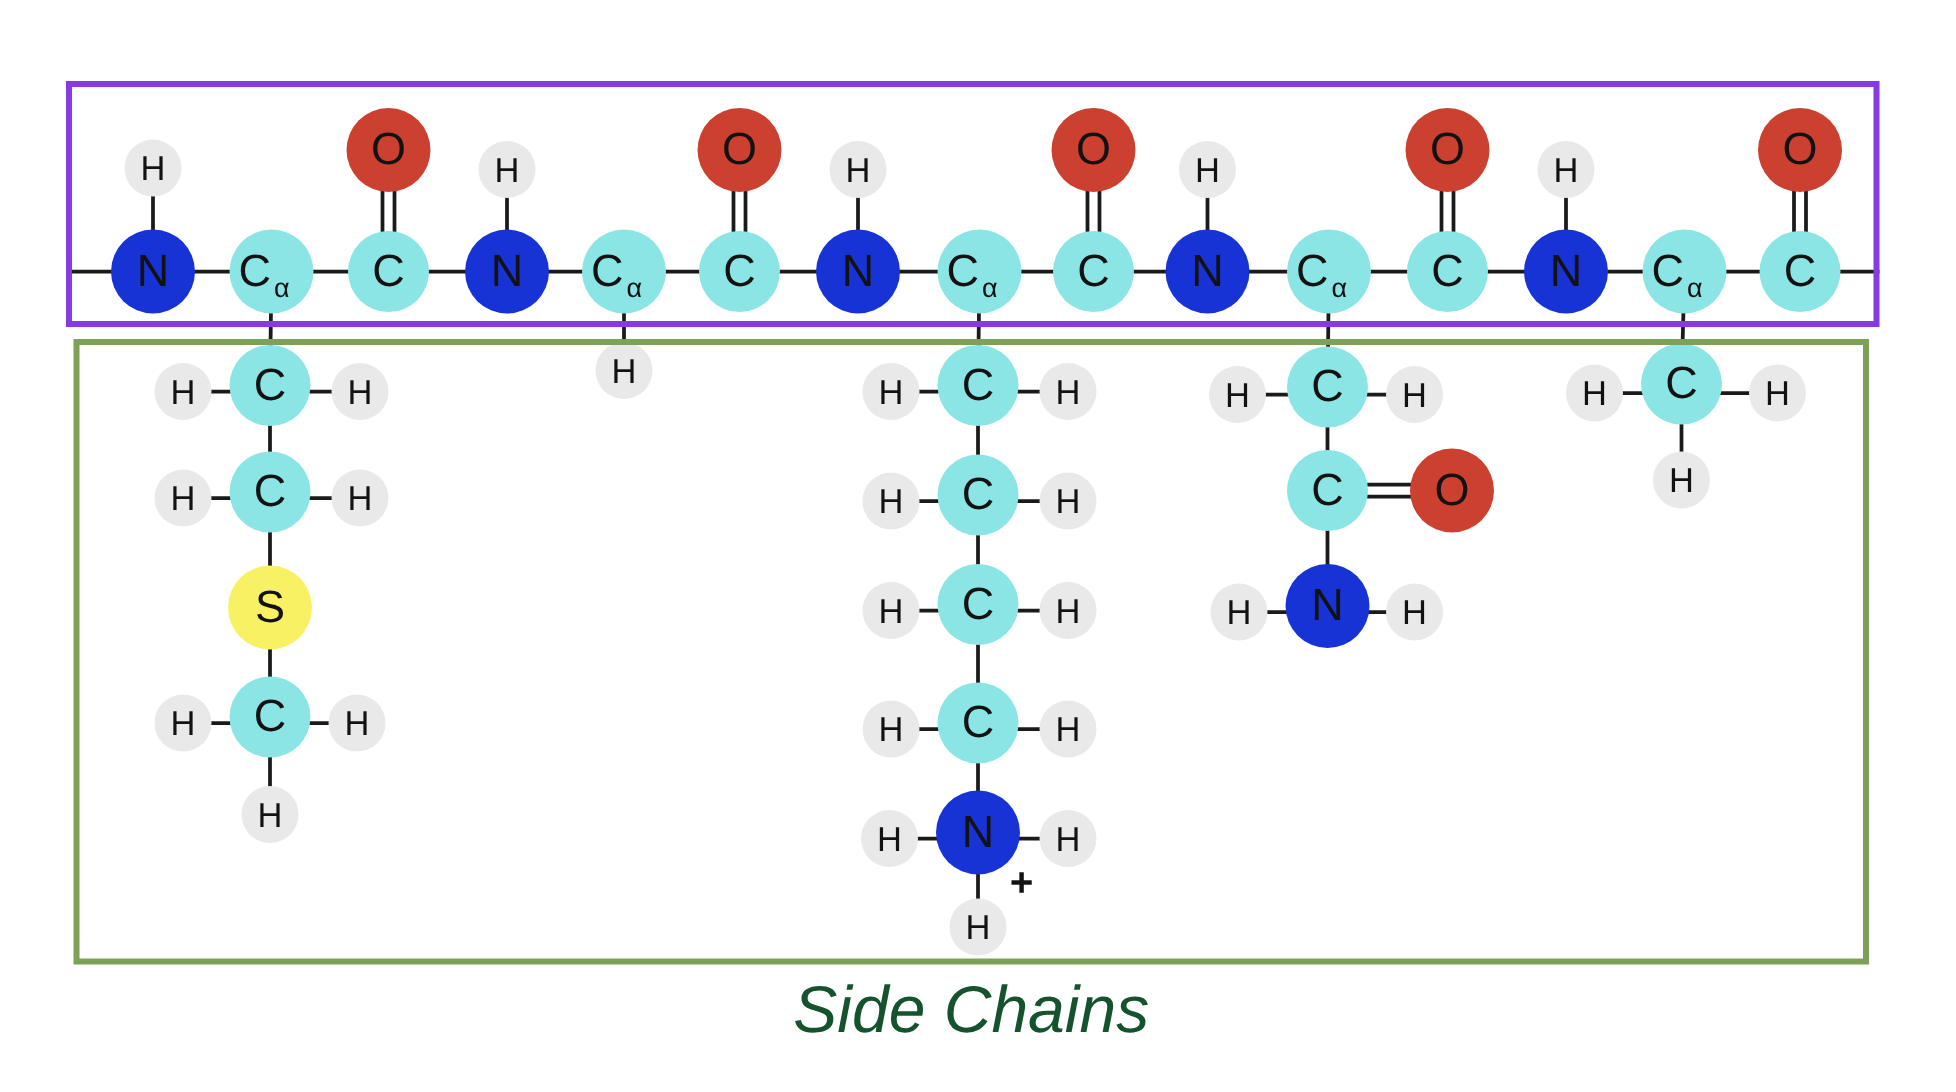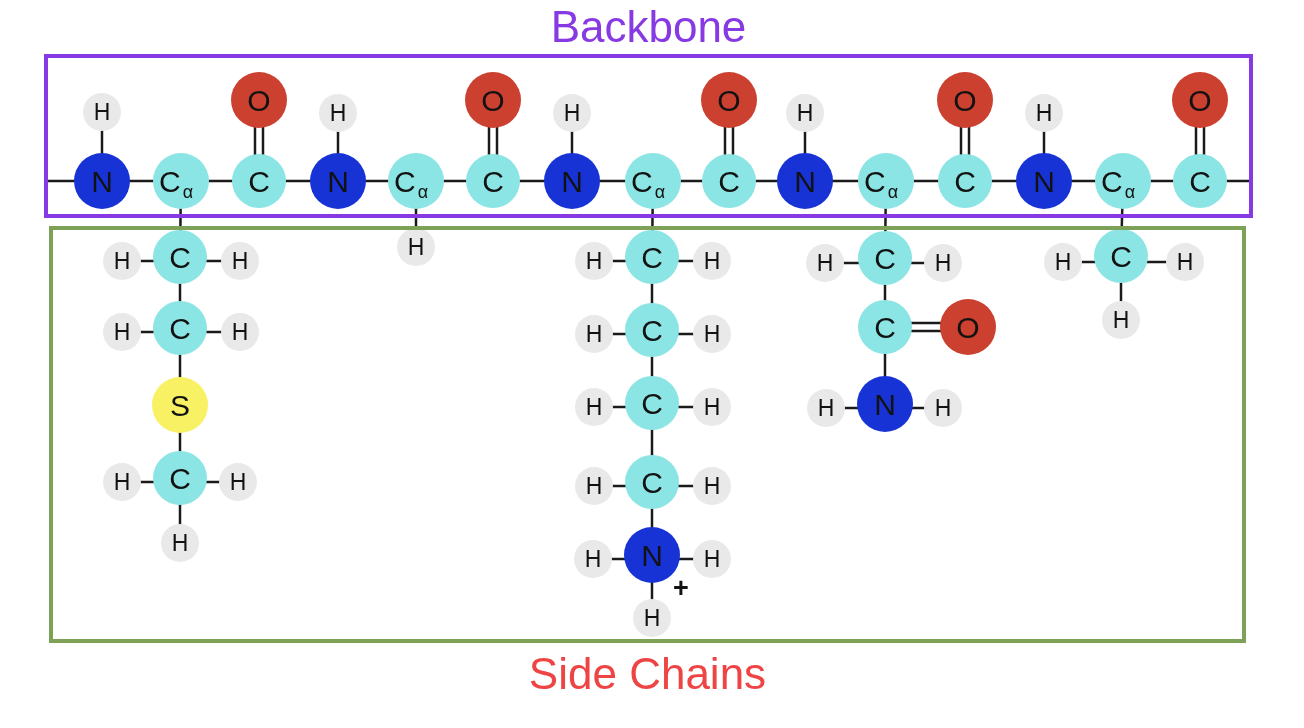--- a/index.html
+++ b/index.html
@@ -403,17 +403,16 @@
         <circle cx="1121" cy="320" r="19" fill="#E9E9E9"></circle>
         <text x="1121" y="320" text-anchor="middle" dominant-baseline="central" fill="#121212" font-size="23" font-family="&quot;Liberation Sans&quot;,&quot;DejaVu Sans&quot;,sans-serif">H</text>
       </g>
       <text x="681" y="588" text-anchor="middle" dominant-baseline="central" fill="#121212" font-size="27" font-weight="bold" font-family="&quot;Liberation Sans&quot;,&quot;DejaVu Sans&quot;,sans-serif">+</text>
     </svg>
 
   <div id="backbone-box" class="region-box" style="border-color: rgb(135, 57, 227);"></div>
 
   <div id="sidechains-box" class="region-box" style="border-color: rgb(125, 162, 87);"></div>
 
-  <div id="backbone-title" class="region-title" style="color: rgb(135, 57, 227);">Backbone</div>
-
-  <div id="sidechains-title" class="region-title" style="color: #ef4444;">Side Chains</div>
+
+  <div id="sidechains-title" class="region-title" style="color: #14532d; font-style: italic;">Side Chains</div>
 
 </div>
 
 </body></html>

